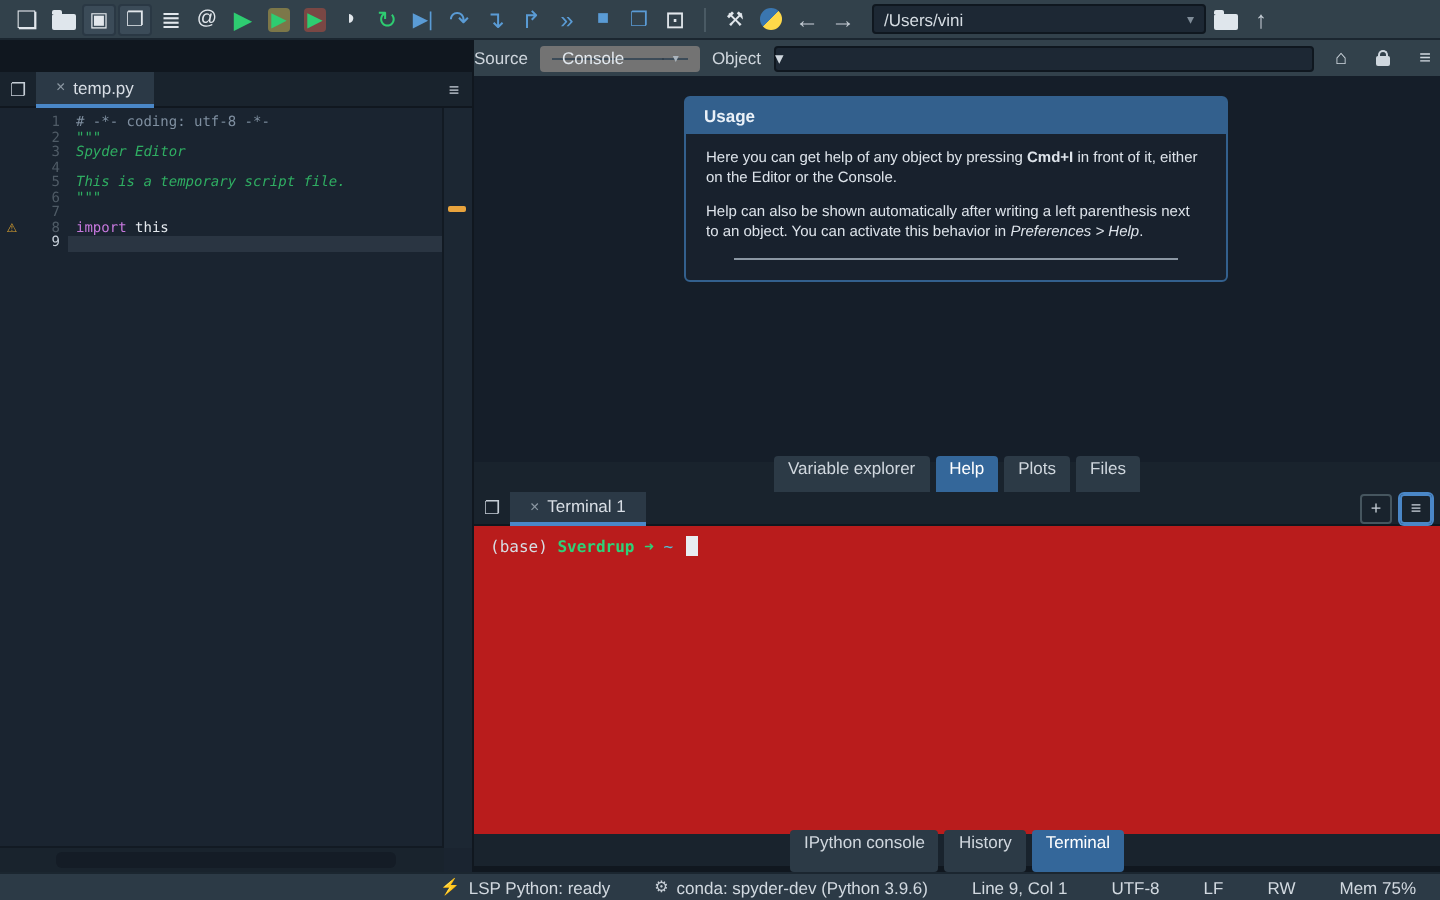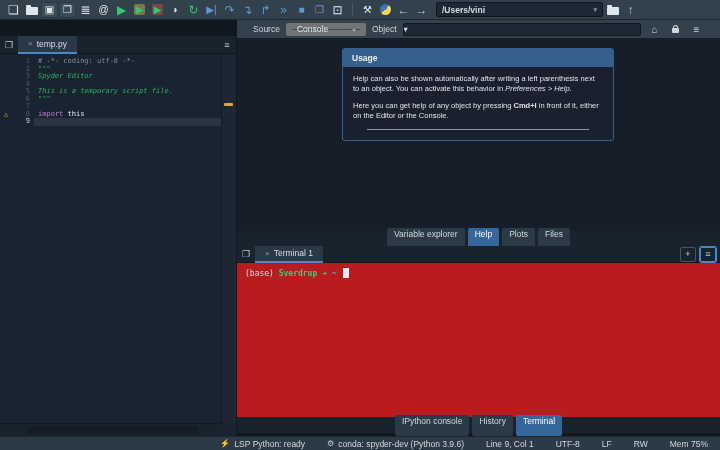--- a/index.html
+++ b/index.html
@@ -16,21 +16,21 @@
   .tbtn.boxed{background:#3b4b58;border:1px solid #2a3844;box-sizing:border-box;}
   .tbtn.cellbox .tglyph{background:rgba(214,186,70,.45);border-radius:2px;padding:0 2px;}
   .tbtn.cellbox2 .tglyph{background:rgba(210,80,60,.45);border-radius:2px;padding:0 2px;}
   .tsep{width:1px;height:12px;background:#4a5a64;margin:0 5px;}
   .icon-python{width:11px;height:11px;border-radius:50%;
        background:linear-gradient(135deg,#3a76b0 0 50%,#ffd94a 50% 100%);}
   .icon-folder{width:12px;height:8px;background:#dfe6ec;border-radius:1px;position:relative;margin-top:2px;}
   .icon-folder::before{content:"";position:absolute;top:-2px;left:0;width:5px;height:2px;
        background:#dfe6ec;border-radius:1px 1px 0 0;}
   .cwd{margin-left:5px;width:155px;height:13px;background:#1d2834;border:1px solid #0f171f;
-       border-radius:2px;display:flex;align-items:center;padding:0 5px;font-size:8.5px;color:#d5dce2;font-weight:bold;}
+       border-radius:2px;display:flex;align-items:center;padding:0 5px;font-size:8.5px;color:#d5dce2;}
   .cwd .caret{margin-left:auto;color:#7f8c98;font-size:7px;}
   
   .pathbar{position:absolute;left:0;top:20px;width:236px;height:16px;background:#1b2531;
        font-size:8.5px;line-height:16px;padding-left:7px;color:#c3ccd4;box-sizing:border-box;
        border-bottom:1px solid #10171f;white-space:nowrap;overflow:hidden;}
   .ed-tabbar{position:absolute;left:0;top:36px;width:236px;height:18px;background:#19232d;
        display:flex;align-items:center;border-bottom:1px solid #10171f;box-sizing:border-box;}
   .tabbar-btn{width:18px;height:16px;display:flex;align-items:center;justify-content:center;
        color:#c6ced6;font-size:9px;}
   .etab{display:flex;align-items:center;gap:4px;background:#2b3946;padding:0 10px;height:18px;
@@ -46,21 +46,21 @@
   .ltxt{flex:1;white-space:pre;padding-left:4px;color:#d8dee5;}
   .cl.cur .ltxt{background:#2a3542;} .cl.cur .lnum{color:#c8d1da;}
   .tk-comment{color:#7f8fa0;} .tk-string{color:#2fae62;} .tk-string-em{color:#2fae62;font-style:italic;}
   .tk-keyword{color:#c678dd;} .tk-plain{color:#e4e9ee;}
   .vscroll{position:absolute;right:0;top:0;width:14px;bottom:12px;background:#1c2733;border-left:1px solid #121a23;}
   .vflag{position:absolute;left:2px;top:49px;width:9px;height:3px;background:#e8a33d;border-radius:1px;}
   .hscroll{position:absolute;left:0;right:14px;bottom:0;height:12px;background:#19232d;border-top:1px solid #121a23;}
   .hthumb{position:absolute;left:28px;top:2px;width:170px;height:8px;background:#141c26;border-radius:3px;}
   
   .help-toolbar{position:absolute;left:237px;top:20px;right:0;height:18px;background:#32414b;
-       display:flex;align-items:center;padding:0 16px;gap:6px;font-size:8.5px;color:#cfd6dd;box-sizing:border-box;}
+       display:flex;align-items:center;padding:0 0;gap:6px;font-size:8.5px;color:#cfd6dd;box-sizing:border-box;}
   .combo{width:80px;height:13px;background:#3c4b58;border:6px solid #737373;border-radius:2px;
        display:flex;align-items:center;box-sizing:border-box;}
   .combo .ct{flex:1;padding:0 5px;color:#e2e8ee;white-space:nowrap;overflow:hidden;}
   .combo .cc{width:12px;align-self:stretch;border-left:1px solid #32404c;display:flex;
        align-items:center;justify-content:center;font-size:6px;color:#aab4bd;}
   .objinput{flex:1;height:13px;background:#1d2834;border:1px solid #0f171f;border-radius:2px;
        display:flex;align-items:center;box-sizing:border-box;}
   .hbtn{width:15px;height:15px;display:flex;align-items:center;justify-content:center;color:#cfd7de;font-size:10px;}
   .icon-lock{width:7px;height:5px;background:#cfd7de;border-radius:1px;position:relative;margin-top:3px;}
   .icon-lock::before{content:"";position:absolute;top:-3px;left:1px;width:5px;height:3px;
@@ -277,22 +277,22 @@
     </div>
     <div class="hbtn">
       <span>≡</span>
     </div>
   </div>
 
   <div class="help-content">
     <div class="ubox">
       <div class="uhead">Usage</div>
       <div class="ubody">
+        <p id="usage-p1"><span>Here you can get help of any object by pressing </span><b>Cmd+I</b><span> in front of it, either on the Editor or the Console.</span></p>
         <p id="usage-p2"><span>Help can also be shown automatically after writing a left parenthesis next to an object. You can activate this behavior in </span><i>Preferences &gt; Help</i><span>.</span></p>
-        <p id="usage-p1"><span>Here you can get help of any object by pressing </span><b>Cmd+I</b><span> in front of it, either on the Editor or the Console.</span></p>
         <hr class="uhr">
       </div>
     </div>
   </div>
 
   <div class="ptabs help-tabs" id="help-tabs">
       <div class="ptab">Variable explorer</div>
       <div class="ptab active">Help</div>
       <div class="ptab">Plots</div>
       <div class="ptab">Files</div>

